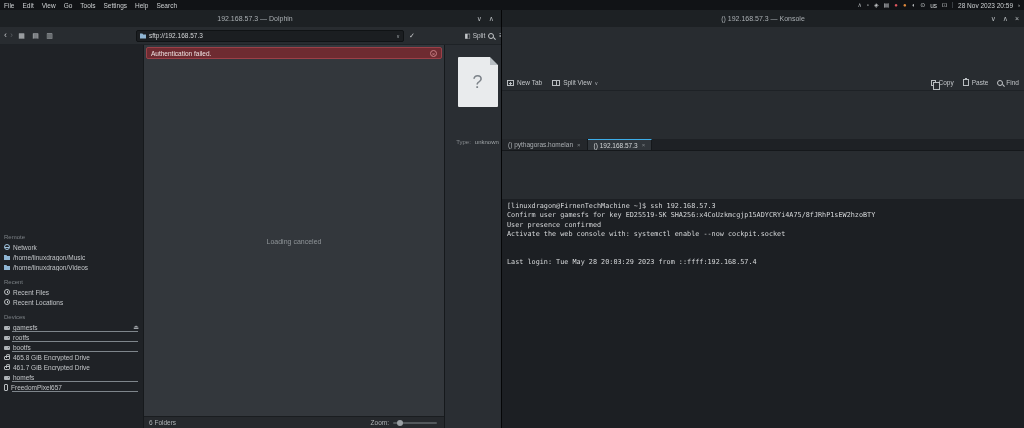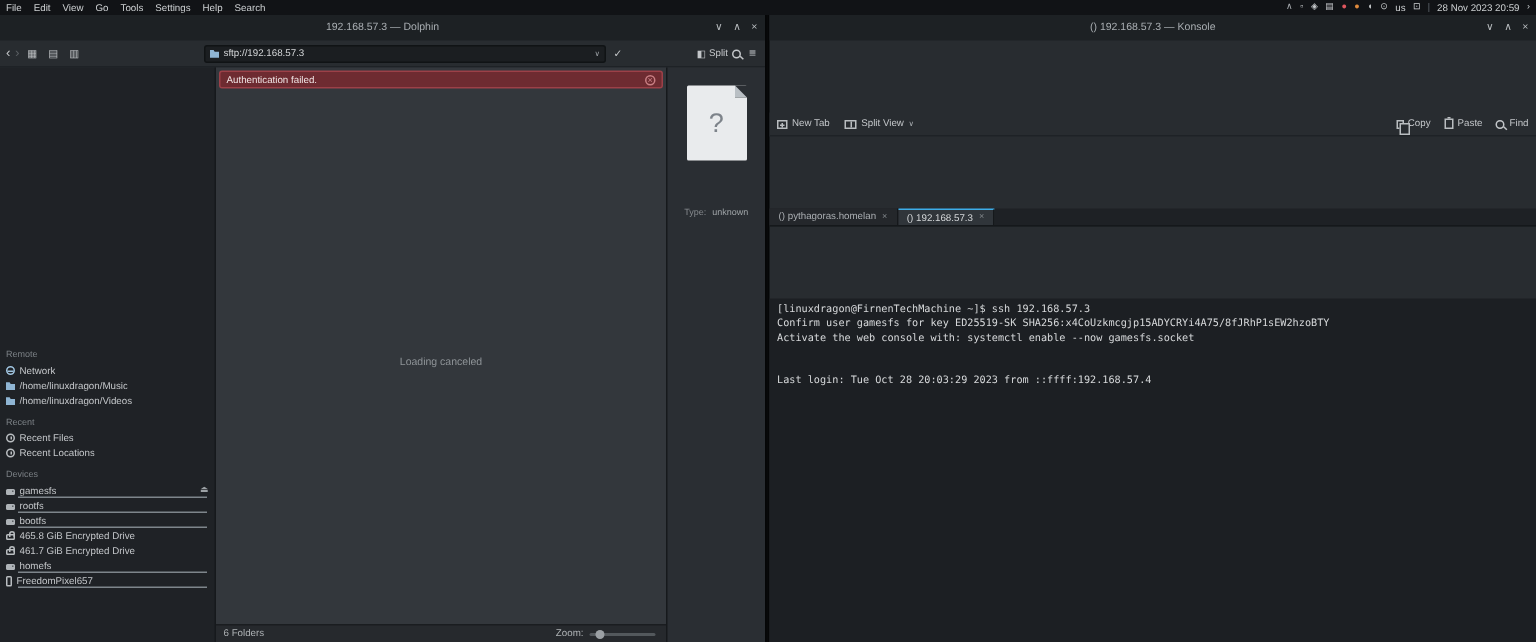--- a/index.html
+++ b/index.html
@@ -12,21 +12,21 @@
   .menus{display:flex;gap:8px;padding-left:4px;}
   .menu-item{cursor:default;}
   .tray{margin-left:auto;display:flex;align-items:center;gap:5px;padding-right:4px;}
   .tray-glyph{font-size:6px;line-height:1;}
   .tray-divider{width:1px;height:6px;background:#3a3f44;}
 
   
   .window{position:absolute;top:10px;bottom:0;background:#282c30;
     box-shadow:0 0 0 1px #050607;display:flex;flex-direction:column;}
   .dolphin{left:0;width:510px;}
-  .konsole{left:513px;right:0;gap:48px;}
+  .konsole{left:502px;right:0;gap:48px;}
   .titlebar{height:17px;background:#1d2124;display:flex;align-items:center;
     justify-content:center;position:relative;color:#a9aeb2;font-size:7px;flex:0 0 auto;}
   .winbtns{position:absolute;right:5px;top:0;height:100%;display:flex;
     align-items:center;gap:7px;color:#b7bbbe;font-size:7px;}
   .winbtn{cursor:default;line-height:1;}
 
   
   .d-toolbar{height:18px;background:#282c30;border-bottom:1px solid #1e2226;
     display:flex;align-items:center;padding:0 4px;gap:3px;flex:0 0 auto;
     color:#c3c6c9;font-size:7px;}
@@ -321,18 +321,19 @@
     </div>
     <div class="tab active">
       <span>() 192.168.57.3</span>
       <span class="tab-close">×</span>
     </div>
   </div>
 
   <div class="terminal">
     <div class="term-line">[linuxdragon@FirnenTechMachine ~]$ ssh 192.168.57.3</div>
     <div class="term-line">Confirm user gamesfs for key ED25519-SK SHA256:x4CoUzkmcgjp15ADYCRYi4A75/8fJRhP1sEW2hzoBTY</div>
-    <div class="term-line">Activate the web console with: systemctl enable --now gamesfs.socket</div>
+    <div class="term-line">User presence confirmed</div>
+    <div class="term-line">Activate the web console with: systemctl enable --now cockpit.socket</div>
     <div class="term-line"></div>
     <div class="term-line"></div>
-    <div class="term-line">Last login: Tue Oct 28 20:03:29 2023 from ::ffff:192.168.57.4</div>
+    <div class="term-line">Last login: Tue May 28 20:03:29 2023 from ::ffff:192.168.57.4</div>
   </div>
 </div>
 
 </body></html>

